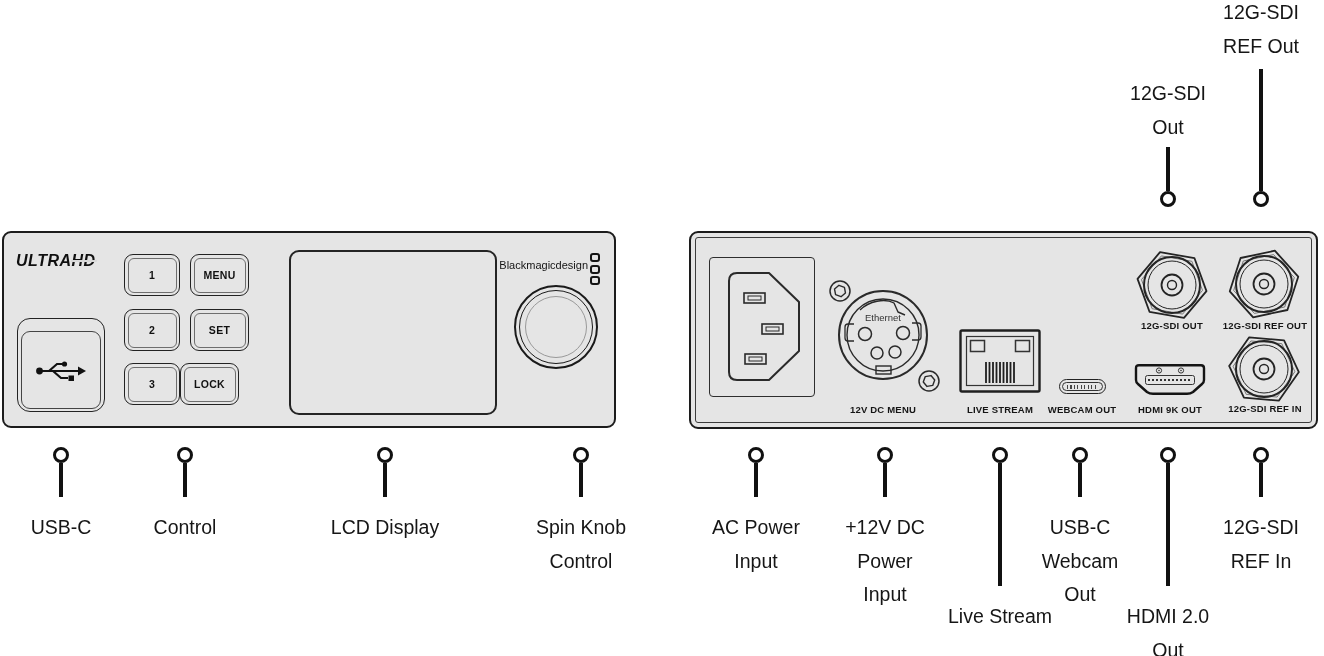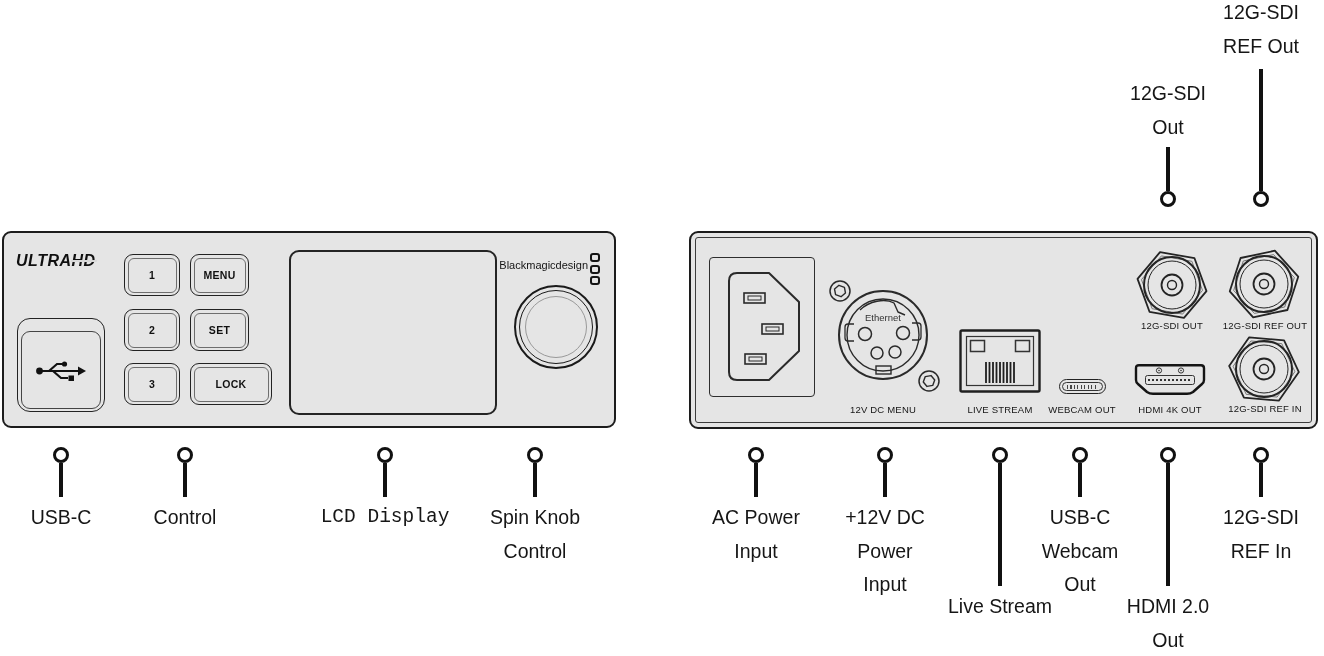--- a/index.html
+++ b/index.html
@@ -57,21 +57,21 @@
     position:absolute; inset:2.5px;
     border:1px solid #6e6e6e; border-radius:6px;
     display:flex; align-items:center; justify-content:center;
     font-weight:bold; font-size:10.5px; letter-spacing:0.3px; color:#111;
   }
   #btn-1    { left:120px; top:21px; }
   #btn-menu { left:186px; top:21px; width:59px; }
   #btn-2    { left:120px; top:76px; }
   #btn-set  { left:186px; top:76px; width:59px; }
   #btn-3    { left:120px; top:130px; }
-  #btn-lock { left:186px; top:130px; width:82px; }
+  #btn-lock { left:176px; top:130px; width:59px; }
 
   #lcd {
     position:absolute; left:285px; top:17px; width:208px; height:165px;
     border:2.2px solid #242424; border-radius:10px;
   }
 
   #maker-logo {
     position:absolute; left:470px; top:26px; width:114px;
     text-align:right; font-size:11px; color:#141414; white-space:nowrap;
   }
@@ -111,21 +111,21 @@
   }
   #usbc-port .usbc-inner {
     position:absolute; inset:2.2px; border:1px solid #333; border-radius:5px; overflow:hidden;
   }
   #usbc-port .usbc-hatch {
     position:absolute; left:4px; right:4px; top:1.5px; height:4px;
     background:repeating-linear-gradient(90deg,#444 0 1px,transparent 1px 3.5px);
   }
 
   .plabel {
-    position:absolute; font-size:9.5px; font-weight:normal;
+    position:absolute; font-size:9.5px; font-weight:bold;
     letter-spacing:0.2px; color:#151515; text-align:center; white-space:nowrap;
   }
   #xlr-brand { position:absolute; left:152px; top:79px; width:80px; text-align:center;
                font-size:9.5px; color:#333; }
   #lbl-dc      { left:122px; top:171px; width:140px; }
   #lbl-eth     { left:259px; top:171px; width:100px; }
   #lbl-webcam  { left:341px; top:171px; width:100px; }
   #lbl-hdmi    { left:429px; top:171px; width:100px; }
   #lbl-sdiout  { left:421px; top:87px;  width:120px; }
   #lbl-refout  { left:504px; top:87px;  width:140px; }
@@ -138,30 +138,30 @@
     color:#161616;
   }
   .co .ring {
     width:16px; height:16px; border:3.5px solid #111;
     border-radius:50%; background:#fff; flex:0 0 auto;
   }
   .co .lead { width:4px; background:#111; flex:0 0 auto; }
   .co .txt  { font-size:19.5px; line-height:33.5px; text-align:center; white-space:nowrap; }
 
   .co.bottom .lead { margin-top:0; }
-  .co.bottom .txt  { margin-top:4px; }
+  .co.bottom .txt  { margin-top:14px; }
   .co.bottom.short .lead { height:34px; }
   .co.bottom.long  .lead { height:123px; }
   .co.top .lead { margin-top:3px; }
   .co.top .ring { margin-top:0; }
 
   #co-usb     { left:-19px;  top:447px; }
   #co-control { left:105px;  top:447px; }
-  #co-lcd     { left:305px;  top:447px;font-family:Liberation Mono, monospace; }
-  #co-spin    { left:455px;  top:447px; }
+  #co-lcd     { left:305px;  top:447px; }
+  #co-spin    { left:501px;  top:447px; }
   #co-ac      { left:676px;  top:447px;align-items:center; }
   #co-dc      { left:805px;  top:447px; }
   #co-eth     { left:920px;  top:447px; }
   #co-webcam  { left:1000px; top:447px; }
   #co-hdmi    { left:1088px; top:447px; }
   #co-refin   { left:1181px; top:447px; }
 
   #co-sdiout-top { left:1088px; top:77px; }
   #co-sdiout-top .lead { height:44px; }
   #co-refout-top { left:1181px; top:-4px; }
@@ -321,21 +321,21 @@
       </g>
       <circle cx="40" cy="40" r="28" fill="none" stroke="#242424" stroke-width="2"></circle>
       <circle cx="40" cy="40" r="24" fill="none" stroke="#242424" stroke-width="1"></circle>
       <circle cx="40" cy="40" r="10.5" fill="none" stroke="#242424" stroke-width="1.8"></circle>
       <circle cx="40" cy="40" r="4.5" fill="none" stroke="#242424" stroke-width="1.4"></circle>
     </svg>
 
     <div id="lbl-dc" class="plabel">12V DC MENU</div>
     <div id="lbl-eth" class="plabel">LIVE STREAM</div>
     <div id="lbl-webcam" class="plabel">WEBCAM OUT</div>
-    <div id="lbl-hdmi" class="plabel">HDMI 4K OUT</div>
+    <div id="lbl-hdmi" class="plabel">HDMI 9K OUT</div>
     <div id="lbl-sdiout" class="plabel">12G-SDI OUT</div>
     <div id="lbl-refout" class="plabel">12G-SDI REF OUT</div>
     <div id="lbl-refin" class="plabel">12G-SDI REF IN</div>
   </div>
 
   <div id="co-sdiout-top" class="co top">
     <div class="txt">
       <div>12G-SDI</div>
       <div>Out</div>
     </div>

